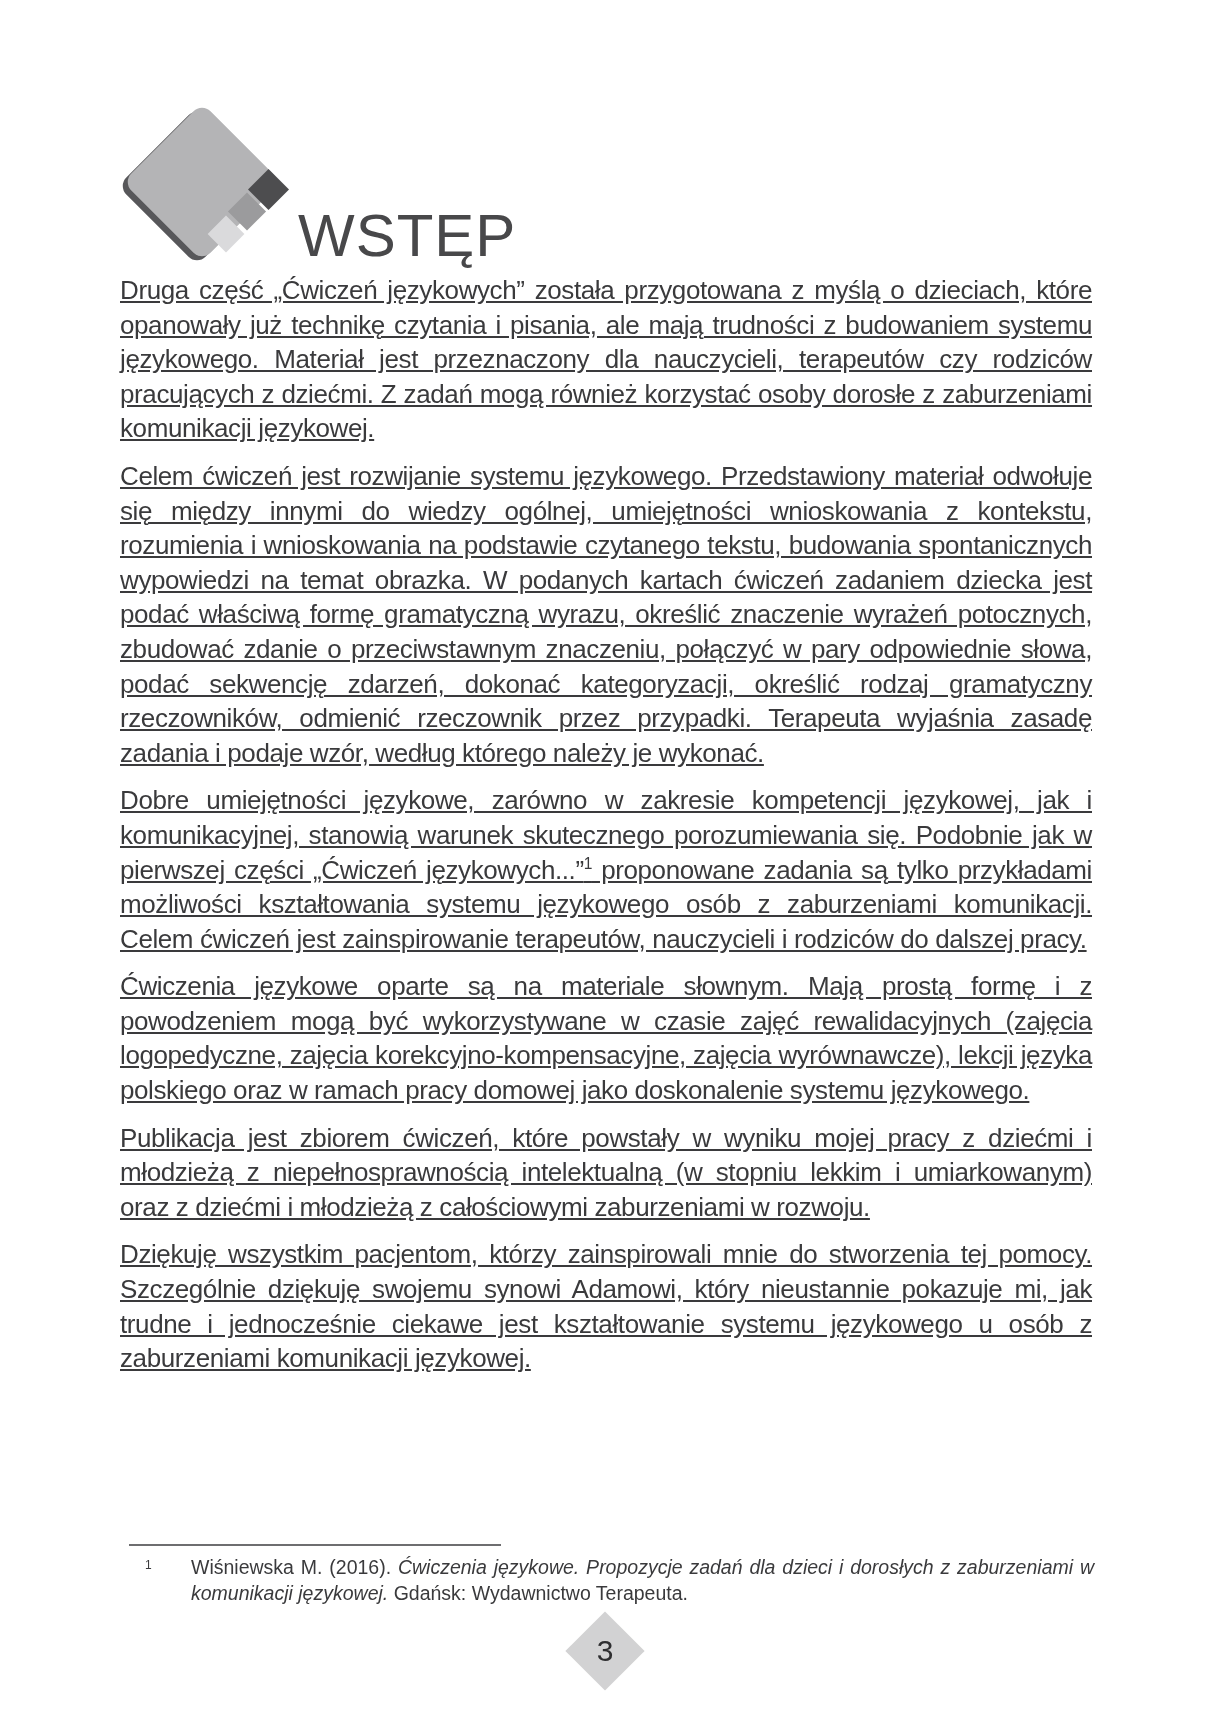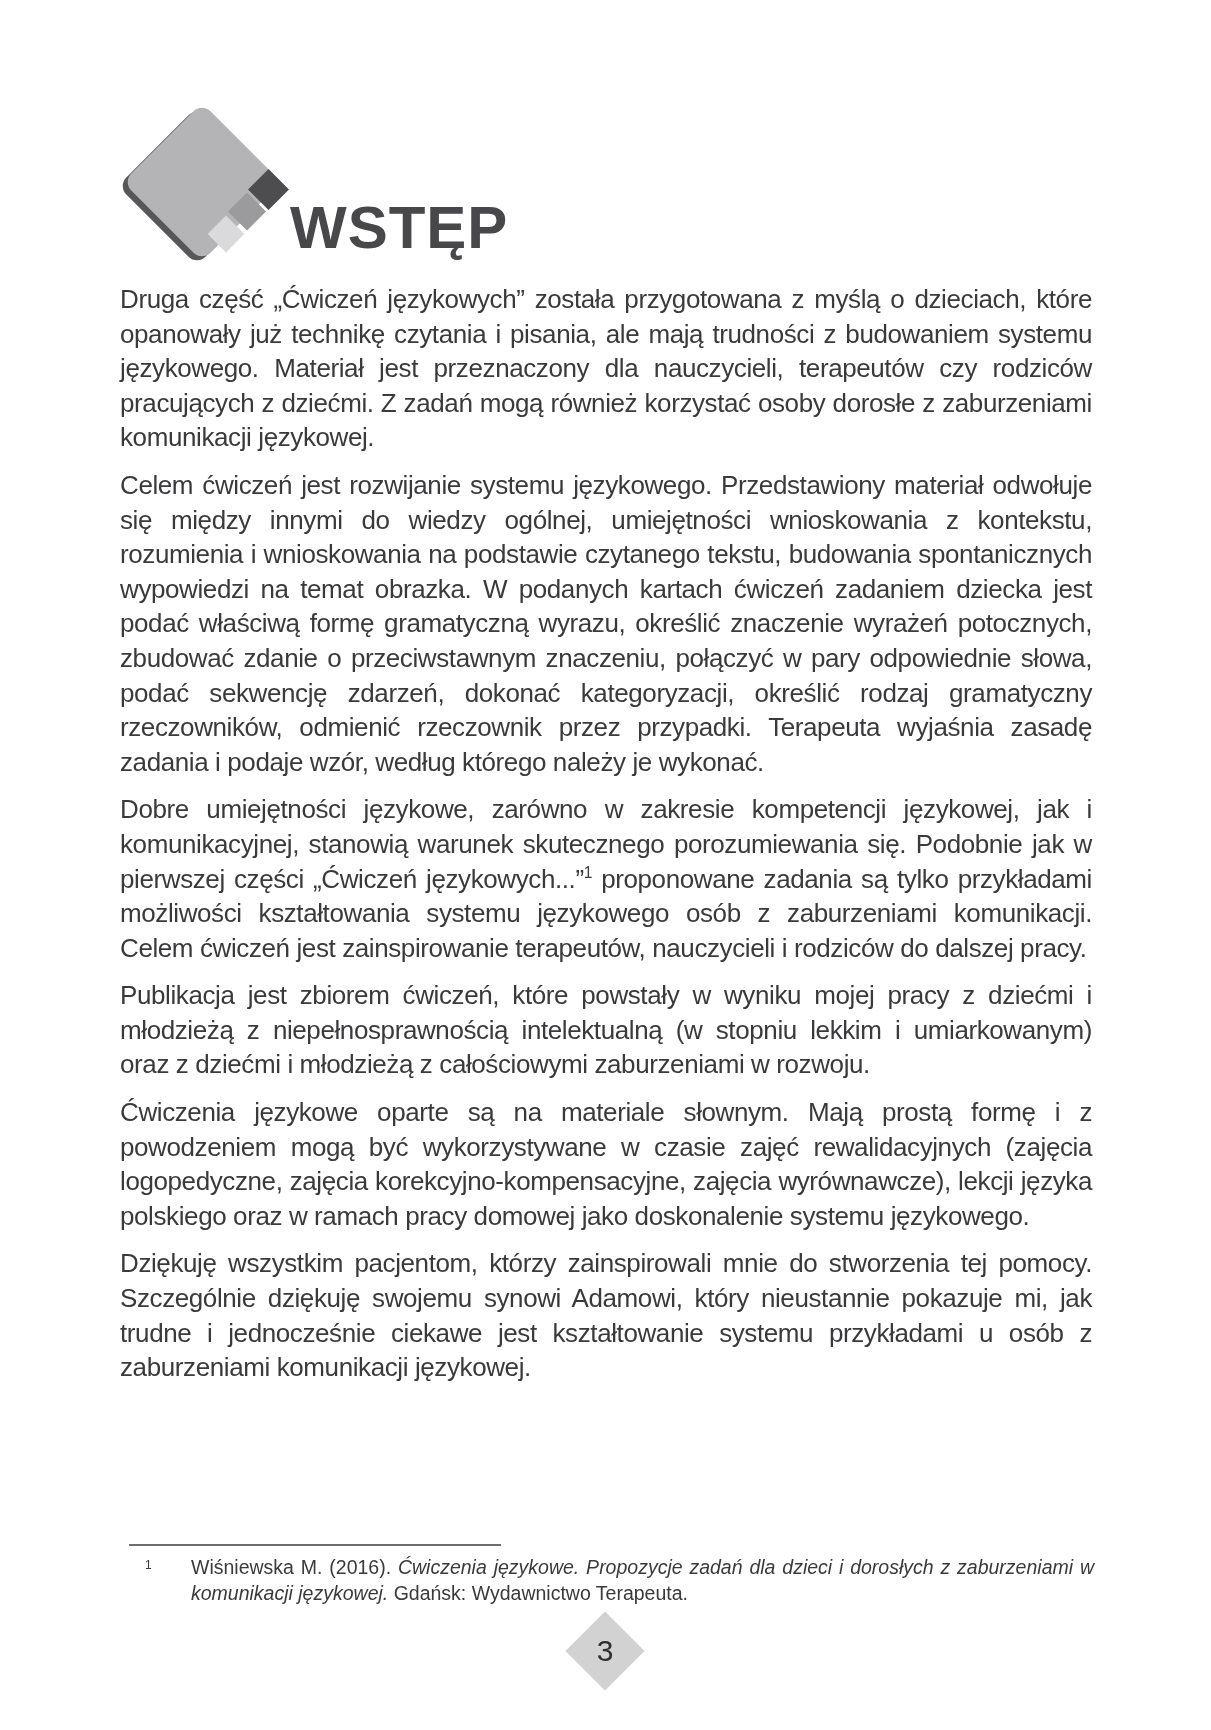--- a/index.html
+++ b/index.html
@@ -10,39 +10,39 @@
     margin: 0 auto;
     background: #ffffff;
     font-family: "Liberation Sans", sans-serif;
     overflow: hidden;
   }
   .logo-svg { position: absolute; left: 120px; top: 104px; }
   h1.title {
     position: absolute;
     left: 286px;
     top: 194px;
-    margin: 4px;
+    margin: 12px;
     font-size: 60px;
     line-height: 60px;
-    font-weight: 700;
+    font-weight: 400;
     letter-spacing: 1px;
     color: #48484a;
   }
   main.body-text {
     position: absolute;
     left: 120px;
     top: 270px;
     width: 972px;
     color: #3a3a3c;
     font-size: 26px;
     line-height: 34.6px;
     letter-spacing: -0.4px;
     text-align: justify;
   }
-  main.body-text p { margin: 12px 0 13px 0; }
+  main.body-text p { margin: 3px 0 13px 0; text-decoration: underline; }
   sup.fn-ref {
     font-size: 60%;
     line-height: 0;
     vertical-align: super;
   }
   .footnote-block {
     position: absolute;
     left: 129px;
     top: 1544px;
     width: 965px;
@@ -109,25 +109,25 @@
 
   <h1 class="title">WSTĘP</h1>
 
   <main class="body-text">
     <p><span>Druga część „Ćwiczeń językowych” została przygotowana z myślą o dzieciach, które opanowały już technikę czytania i pisania, ale mają trudności z budowaniem systemu językowego. Materiał jest przeznaczony dla nauczycieli, terapeutów czy rodziców pracujących z dziećmi. Z zadań mogą również korzystać osoby dorosłe z zaburzeniami komunikacji językowej.</span></p>
 
     <p><span>Celem ćwiczeń jest rozwijanie systemu językowego. Przedstawiony materiał odwołuje się między innymi do wiedzy ogólnej, umiejętności wnioskowania z kontekstu, rozumienia i wnioskowania na podstawie czytanego tekstu, budowania spontanicznych wypowiedzi na temat obrazka. W podanych kartach ćwiczeń zadaniem dziecka jest podać właściwą formę gramatyczną wyrazu, określić znaczenie wyrażeń potocznych, zbudować zdanie o przeciwstawnym znaczeniu, połączyć w pary odpowiednie słowa, podać sekwencję zdarzeń, dokonać kategoryzacji, określić rodzaj gramatyczny rzeczowników, odmienić rzeczownik przez przypadki. Terapeuta wyjaśnia zasadę zadania i podaje wzór, według którego należy je wykonać.</span></p>
 
     <p><span>Dobre umiejętności językowe, zarówno w zakresie kompetencji językowej, jak i komunikacyjnej, stanowią warunek skutecznego porozumiewania się. Podobnie jak w pierwszej części „Ćwiczeń językowych...”</span><sup class="fn-ref">1</sup><span> proponowane zadania są tylko przykładami możliwości kształtowania systemu językowego osób z zaburzeniami komunikacji. Celem ćwiczeń jest zainspirowanie terapeutów, nauczycieli i rodziców do dalszej pracy.</span></p>
 
+    <p><span>Ćwiczenia językowe oparte są na materiale słownym. Mają prostą formę i z powodzeniem mogą być wykorzystywane w czasie zajęć rewalidacyjnych (zajęcia logopedyczne, zajęcia korekcyjno-kompensacyjne, zajęcia wyrównawcze), lekcji języka polskiego oraz w ramach pracy domowej jako doskonalenie systemu językowego.</span></p>
+
     <p><span>Publikacja jest zbiorem ćwiczeń, które powstały w wyniku mojej pracy z dziećmi i młodzieżą z niepełnosprawnością intelektualną (w stopniu lekkim i umiarkowanym) oraz z dziećmi i młodzieżą z całościowymi zaburzeniami w rozwoju.</span></p>
 
-    <p><span>Ćwiczenia językowe oparte są na materiale słownym. Mają prostą formę i z powodzeniem mogą być wykorzystywane w czasie zajęć rewalidacyjnych (zajęcia logopedyczne, zajęcia korekcyjno-kompensacyjne, zajęcia wyrównawcze), lekcji języka polskiego oraz w ramach pracy domowej jako doskonalenie systemu językowego.</span></p>
-
-    <p><span>Dziękuję wszystkim pacjentom, którzy zainspirowali mnie do stworzenia tej pomocy. Szczególnie dziękuję swojemu synowi Adamowi, który nieustannie pokazuje mi, jak trudne i jednocześnie ciekawe jest kształtowanie systemu przykładami u osób z zaburzeniami komunikacji językowej.</span></p>
+    <p><span>Dziękuję wszystkim pacjentom, którzy zainspirowali mnie do stworzenia tej pomocy. Szczególnie dziękuję swojemu synowi Adamowi, który nieustannie pokazuje mi, jak trudne i jednocześnie ciekawe jest kształtowanie systemu językowego u osób z zaburzeniami komunikacji językowej.</span></p>
   </main>
 
   <div class="footnote-block">
     <div class="fn-rule"></div>
     <div class="footnote">
       <span class="fn-marker">1</span>
       <div class="fn-text"><span>Wiśniewska M. (2016). </span><span class="it">Ćwiczenia językowe. Propozycje zadań dla dzieci i dorosłych z zaburzeniami w komunikacji językowej.</span><span> Gdańsk: Wydawnictwo Terapeuta.</span></div>
     </div>
   </div>
 

